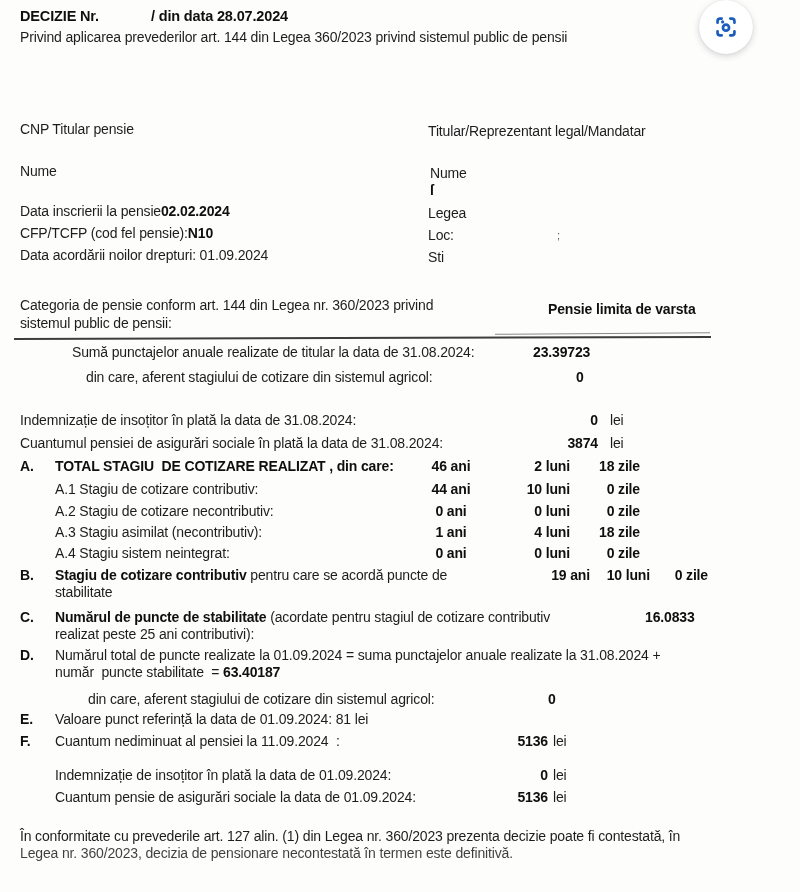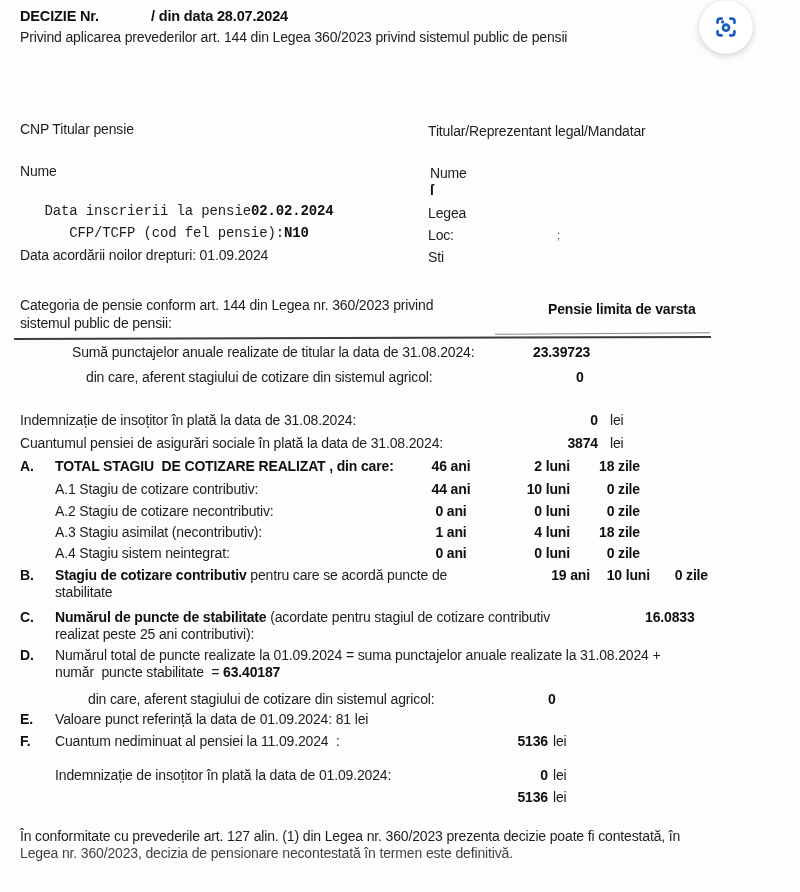--- a/index.html
+++ b/index.html
@@ -7,21 +7,21 @@
     position:relative;width:800px;height:892px;overflow:hidden;
     background:#fdfdfc;
     font-family:"Liberation Sans","DejaVu Sans",sans-serif;
     color:#1d1d1d;font-size:14px;letter-spacing:-0.15px;
   }
   .doc{position:absolute;inset:0;filter:blur(0.3px);}
   .abs{position:absolute;white-space:nowrap;}
   .b{font-weight:700;color:#0f0f0f;}
   .pre{white-space:pre;}
   .hdr{font-size:14.5px;}
-  .flexrow{display:flex;justify-content:center;font-family:Liberation Mono, monospace;}
+  .flexrow{display:flex;justify-content:flex-start;}
   .rule{position:absolute;background:#3d3d3d;height:2px;transform:rotate(-0.15deg);}
   .rule2{position:absolute;background:#8a8a8a;height:1px;transform:rotate(-0.4deg);}
   .col-ani{left:411px;width:80px;text-align:center;}
   .col-luni{left:502px;width:68px;text-align:right;}
   .col-zile{left:572px;width:68px;text-align:right;}
   .b-ani{left:490px;width:100px;text-align:right;}
   .b-luni{left:598px;width:52px;text-align:right;}
   .b-zile{left:658px;width:50px;text-align:right;}
   .val-598{left:536px;width:62px;text-align:right;}
   .val-548{left:480px;width:68px;text-align:right;}
@@ -138,20 +138,21 @@
 
     <span class="abs b" style="top:733px;left:20px;">F.</span>
     <span class="abs pre" style="top:733px;left:55px;">Cuantum nediminuat al pensiei la 11.09.2024  :</span>
     <span class="abs b val-548" style="top:733px;">5136</span>
     <span class="abs" style="top:733px;left:553px;">lei</span>
 
     <div class="abs" style="top:767px;left:55px;">Indemnizație de insoțitor în plată la data de 01.09.2024:</div>
     <div class="abs b val-548" style="top:767px;">0</div>
     <div class="abs" style="top:767px;left:553px;">lei</div>
 
+    <div class="abs" style="top:789px;left:55px;">Cuantum pensie de asigurări sociale la data de 01.09.2024:</div>
     <div class="abs b val-548" style="top:789px;">5136</div>
     <div class="abs" style="top:789px;left:553px;">lei</div>
 
     <div class="abs" style="top:828px;left:20px;">
       <div class="footer-line">În conformitate cu prevederile art. 127 alin. (1) din Legea nr. 360/2023 prezenta decizie poate fi contestată, în</div>
       <div class="footer-line" style="opacity:.85;">Legea nr. 360/2023, decizia de pensionare necontestată în termen este definitivă.</div>
     </div>
   </div>
 
   <button class="lens-btn">

